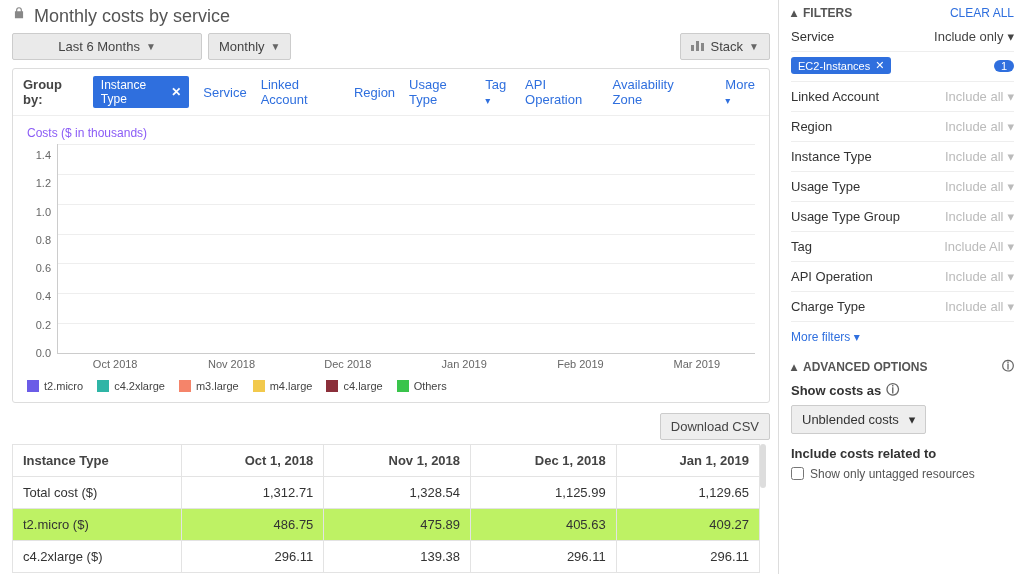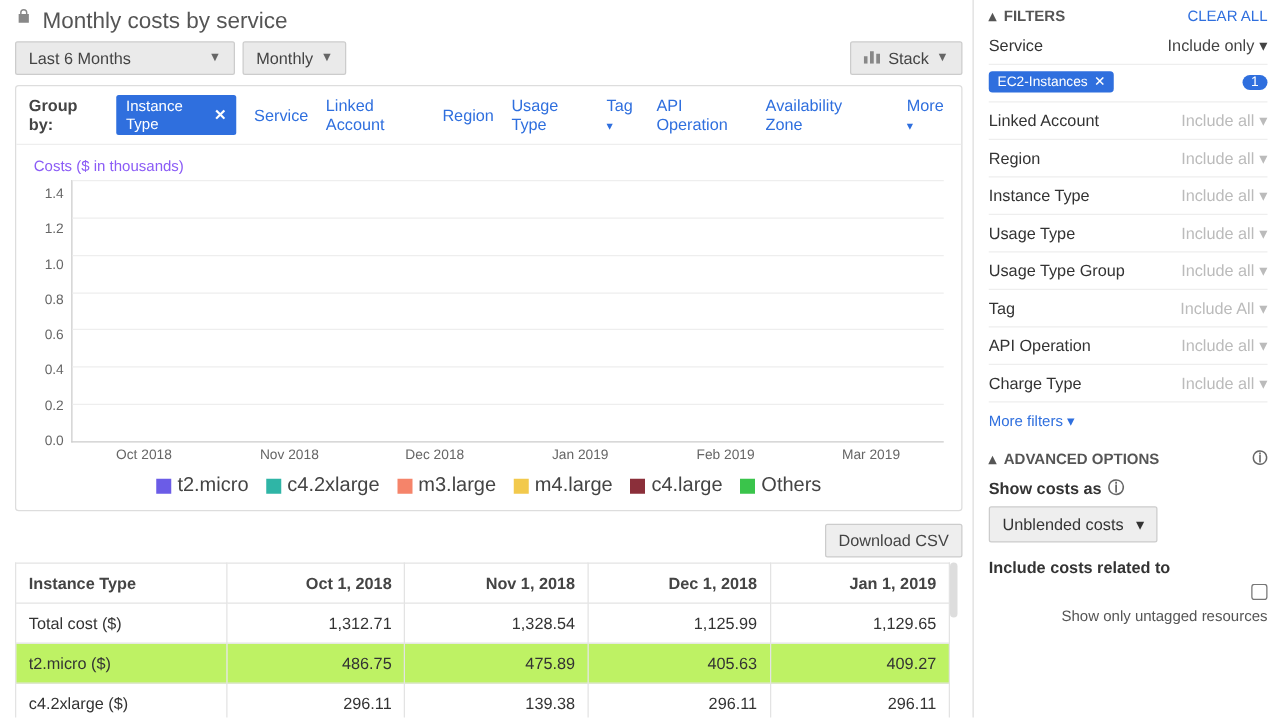--- a/index.html
+++ b/index.html
@@ -35,21 +35,21 @@
   .gridlines div { border-top: 1px solid #eee; height: 0; }
   .bar { width: 46px; display: flex; flex-direction: column-reverse; }
   .seg-0 { background: #6b5ce7; }
   .seg-1 { background: #2fb5a6; }
   .seg-2 { background: #f5846a; }
   .seg-3 { background: #f2c94c; }
   .seg-4 { background: #8b2f3a; }
   .seg-5 { background: #3ac44b; }
   .xaxis { display: flex; margin-left: 30px; }
   .xaxis div { flex: 1; text-align: center; font-size: 11px; color: #666; padding-top: 4px; }
-  .legend { display: flex; justify-content: center; gap: 14px; margin-top: 10px; font-size: 16px; color: #444; }
+  .legend { display: flex; gap: 14px; margin-top: 10px; font-size: 11px; color: #444; }
   .legend span { display: inline-flex; align-items: center; gap: 5px; }
   .sw { width: 12px; height: 12px; display: inline-block; }
 
   .dlrow { display: flex; justify-content: flex-end; margin: 10px 0 4px 0; }
   .dlrow .btn { background: #eee; }
 
   table { width: 100%; border-collapse: collapse; font-size: 13px; }
   th, td { border: 1px solid #e3e3e3; padding: 8px 10px; }
   th { text-align: left; background: #fff; font-weight: 700; color: #444; }
   th.num, td.num { text-align: right; }
@@ -64,40 +64,40 @@
   .frow .opt.active { color: #444; }
   .tagrow { border-bottom: 1px solid #eee; padding: 5px 0 7px 0; display:flex; justify-content:space-between; align-items:center;}
   .pill { background: #2f6fde; color: #fff; padding: 2px 7px; border-radius: 3px; font-size: 11px; display: inline-flex; align-items: center; gap: 5px; }
   .countpill { background: #2f6fde; color: #fff; border-radius: 10px; padding: 0 7px; font-size: 11px; }
   .morefilters { color: #2f6fde; font-size: 12px; margin: 8px 0 14px 0; cursor: pointer; }
   .adv { font-size: 12px; font-weight: 700; color: #555; display: flex; align-items: center; justify-content: space-between; margin-bottom: 6px; }
   .showcosts { font-size: 13px; font-weight: 700; margin-bottom: 6px; display:flex; align-items:center; gap:5px;}
   .info { color:#666; }
   .dropdown { background: #eee; border:1px solid #ccc; border-radius:2px; padding:6px 10px; font-size:13px; display:inline-flex; align-items:center; gap:10px; margin-bottom:12px;}
   .incl { font-size: 13px; font-weight:700; margin-bottom:6px; }
-  .cb { display:flex; align-items:flex-end; gap:6px; font-size:12px; color:#555;flex-direction:column;}
+  .cb { display:flex; align-items:flex-start; gap:6px; font-size:12px; color:#555;}
   .cb input { margin:0; }
   .scrollhint { width:6px; background:#ddd; height:44px; border-radius:3px; }
 </style>
 </head>
 <body>
 
 <div class="layout">
   <div class="main">
     <div class="title-row">
       <span class="lock">
         <svg width="14" height="14" viewBox="0 0 24 24" fill="#888">
             <path d="M17 9V7a5 5 0 0 0-10 0v2H5v12h14V9h-2zm-8 0V7a3 3 0 1 1 6 0v2H9z"></path>
           </svg>
       </span>
       <h1>Monthly costs by service</h1>
     </div>
 
     <div class="toolbar">
-      <button class="btn" style="width:176px; justify-content:space-between;">
+      <button class="btn" style="width:190px; justify-content:center;">
         <span>Last 6 Months</span>
           <span class="caret">▼</span>
       </button>
       <button class="btn">
         <span>Monthly</span>
           <span class="caret">▼</span>
       </button>
       <div class="spacer"></div>
       <button class="btn">
         <span>

